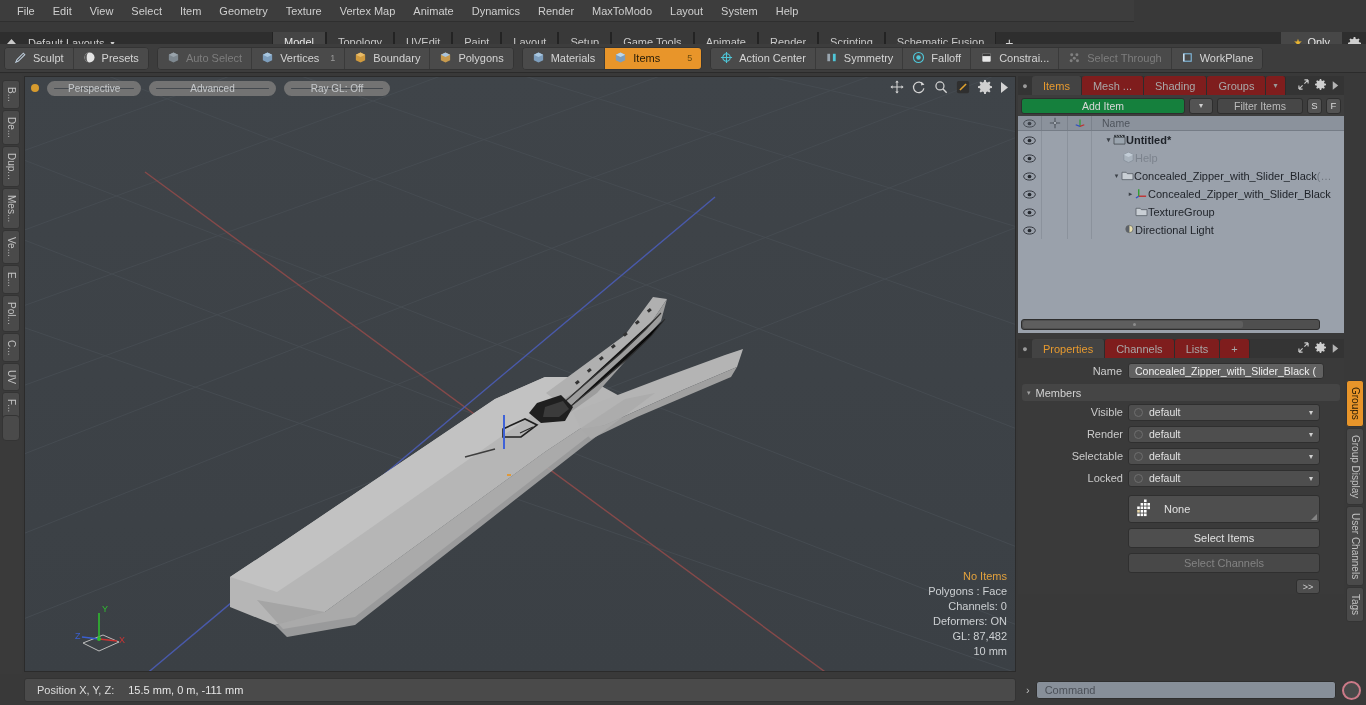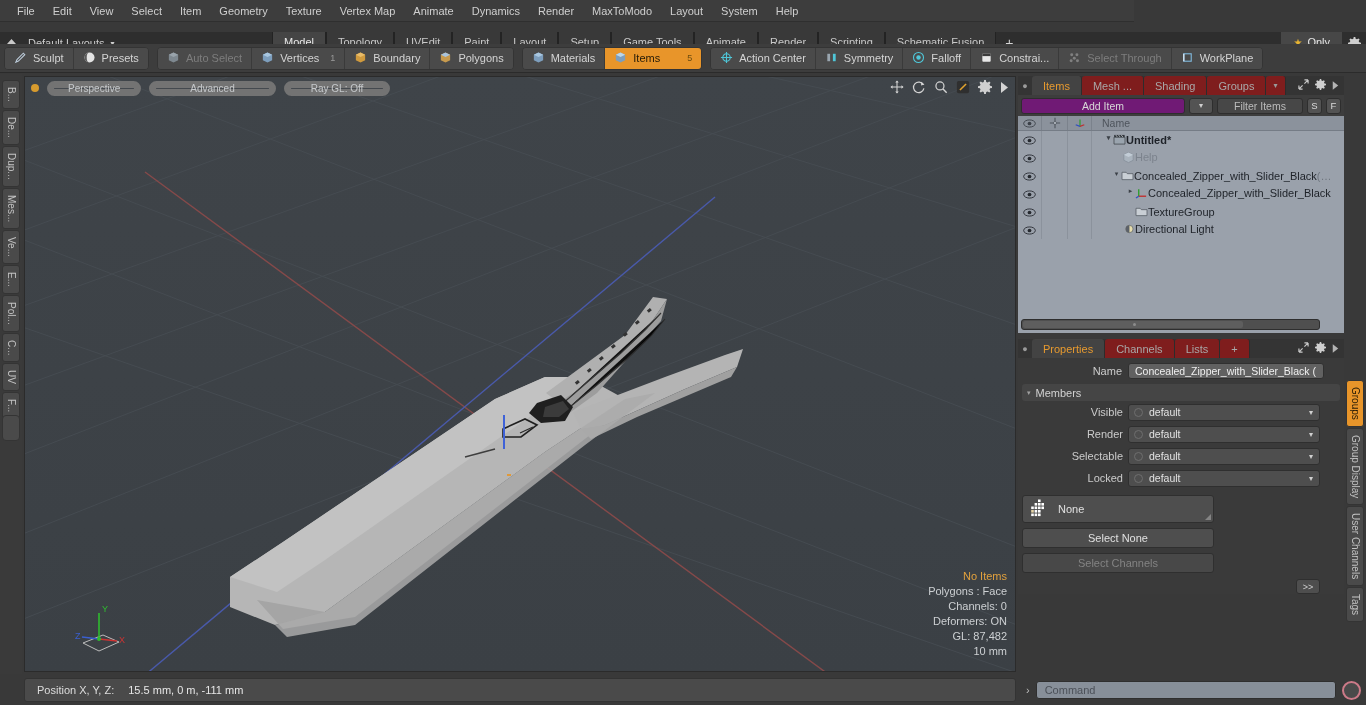--- a/index.html
+++ b/index.html
@@ -135,21 +135,21 @@
   .ptab.active { color: #e79a2f; background: #434343; }
   .ptab.caret { padding: 0 7px; color: #9a9a9a; font-size: 8px; }
   .ptabrow .spacer { flex: 1; }
   .ptabrow .icons { display: flex; align-items: center; gap: 6px; padding-right: 5px; }
 
   .toolrow {
     height: 21px; background: #3d3d3d; display: flex; align-items: center;
     padding: 0 3px; gap: 4px;
   }
   .addbtn {
-    flex: 0 0 164px; height: 16px; background: #701a75; border: 1px solid #2e2e2e;
+    flex: 0 0 164px; height: 16px; background: #15803d; border: 1px solid #2e2e2e;
     border-radius: 3px; display: flex; align-items: center; justify-content: center;
     font-size: 10.5px; color: #d8d8d8;
   }
   .caretbtn {
     width: 24px; height: 16px; background: #535353; border: 1px solid #2e2e2e;
     border-radius: 3px; display: flex; align-items: center; justify-content: center;
     font-size: 8px; color: #cfcfcf;
   }
   .filterbox {
     flex: 1; height: 16px; background: #474747; border: 1px solid #2e2e2e; border-radius: 3px;
@@ -165,21 +165,21 @@
   .tree-head {
     height: 15px; background: #8b929c; display: flex; align-items: center;
     border-bottom: 1px solid #757c86;
   }
   .tcol { border-right: 1px solid #7b828c; height: 100%; display: flex; align-items: center; justify-content: center; }
   .tcol.c1 { width: 24px; } .tcol.c2 { width: 26px; } .tcol.c3 { width: 24px; }
   .tcol.cname { flex: 1; justify-content: flex-start; padding-left: 10px; color: #4e545c; font-size: 10.5px; border-right: none; }
   .trow { height: 18px; display: flex; align-items: center; }
   .trow .cell { border-right: 1px solid #8b929c; height: 100%; display: flex; align-items: center; justify-content: center; }
   .trow .cell.c1 { width: 24px; } .trow .cell.c2 { width: 26px; } .trow .cell.c3 { width: 24px; }
-  .trow .lbl { flex: 1; display: flex; padding-left: 4px; font-size: 11px; color: #1e2228; white-space: nowrap; }
+  .trow .lbl { flex: 1; display: flex; align-items: center; padding-left: 4px; font-size: 11px; color: #1e2228; white-space: nowrap; }
   .trow .lbl.dimmed { color: #7c838d; }
   .trow .lbl.bold { font-weight: bold; }
   .eye { width: 13px; height: 9px; }
   .twist { width: 9px; font-size: 7px; color: #3b4047; text-align: center; }
   .tindent { display: inline-block; }
   .hscroll {
     position: absolute; left: 3px; right: 24px; bottom: 3px; height: 11px;
     background: #4f4f4f; border: 1px solid #2e2e2e; border-radius: 3px;
   }
   .hscroll .thumb {
@@ -209,21 +209,21 @@
   .sect-head .tw { font-size: 7px; color: #a0a0a0; }
   .prow { height: 22px; display: flex; align-items: center; gap: 5px; padding: 0 24px 0 4px; }
   .prow .plab { flex: 1; text-align: right; font-size: 11px; color: #cbcbcb; }
   .ctrl {
     flex: 0 0 192px; height: 17px; background: #4e4e4e; border: 1px solid #2f2f2f;
     border-radius: 3px; display: flex; align-items: center; padding: 0 5px; gap: 6px;
     font-size: 10.5px; color: #e2e2e2; position: relative;
   }
   .ctrl .circ { width: 9px; height: 9px; border-radius: 50%; border: 1px solid #6e6e6e; }
   .ctrl .dncaret { position: absolute; right: 6px; font-size: 8px; color: #d0d0d0; }
-  .btnrow { padding: 0 24px 0 4px; display: flex; justify-content: flex-start; margin-top: 3px; }
+  .btnrow { padding: 0 24px 0 4px; display: flex; justify-content: flex-end; margin-top: 3px; }
   .wbtn {
     width: 192px; height: 20px; background: #4e4e4e; border: 1px solid #2f2f2f; border-radius: 3px;
     display: flex; align-items: center; justify-content: center; font-size: 11px; color: #e0e0e0;
   }
   .wbtn.dim { color: #838383; background: #484848; }
   .wbtn.tall { height: 28px; justify-content: flex-start; padding-left: 8px; gap: 10px; position: relative; }
   .wbtn.tall::after {
     content: ""; position: absolute; right: 2px; bottom: 2px;
     border-left: 6px solid transparent; border-bottom: 6px solid #848484;
   }
@@ -935,21 +935,21 @@
                 <rect x="3.6" y="14.5" width="2.6" height="2.6"></rect>
                 <rect x="7" y="14.5" width="2.6" height="2.6"></rect>
               </g>
               <rect x="0.2" y="11" width="2.6" height="2.6" fill="#e8d6a8"></rect>
             </svg>
           </span>
           <span>None</span>
         </div>
       </div>
       <div class="btnrow" style="margin-top:5px">
-        <div class="wbtn">Select None</div>
+        <div class="wbtn">Select Items</div>
       </div>
       <div class="btnrow" style="margin-top:5px">
         <div class="wbtn dim">Select Channels</div>
       </div>
       <div class="btnrow" style="margin-top:6px">
         <div class="ggbtn">&gt;&gt;</div>
       </div>
     </div>
   </div>
 

